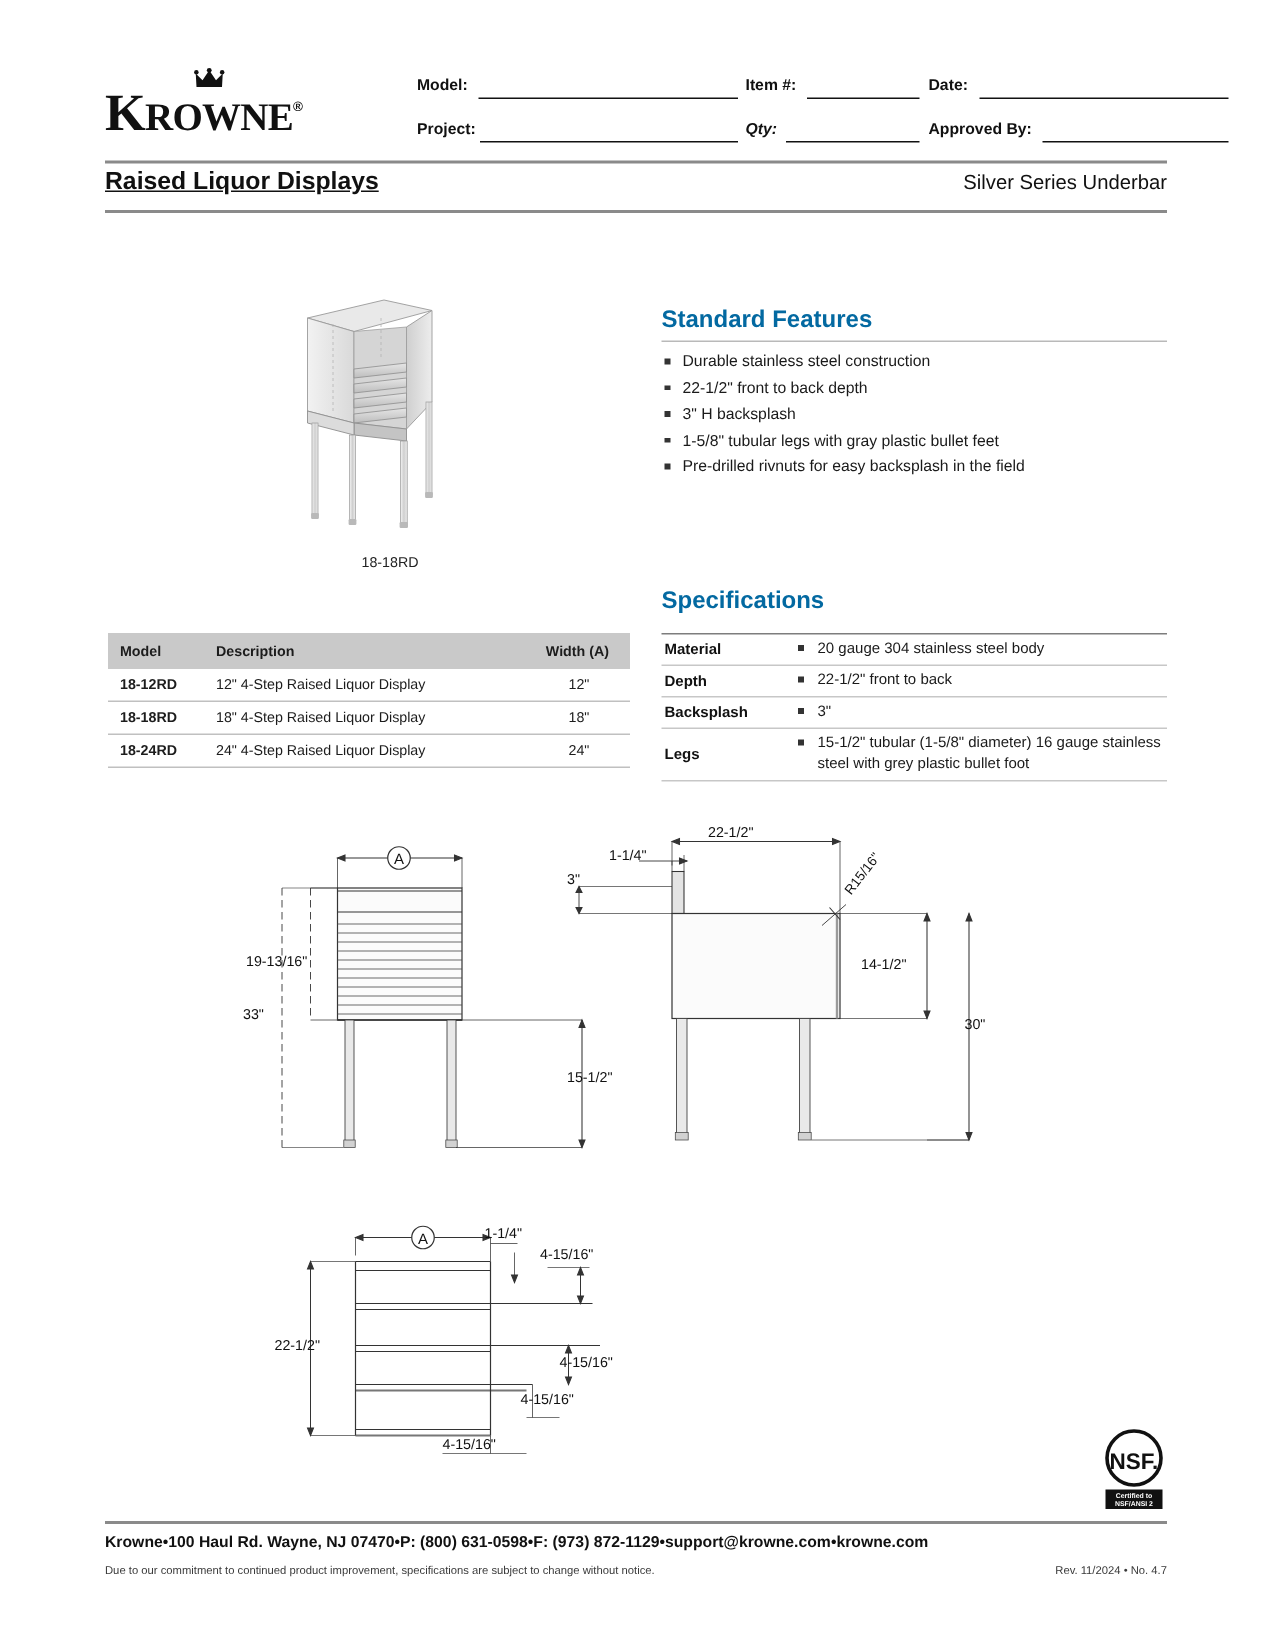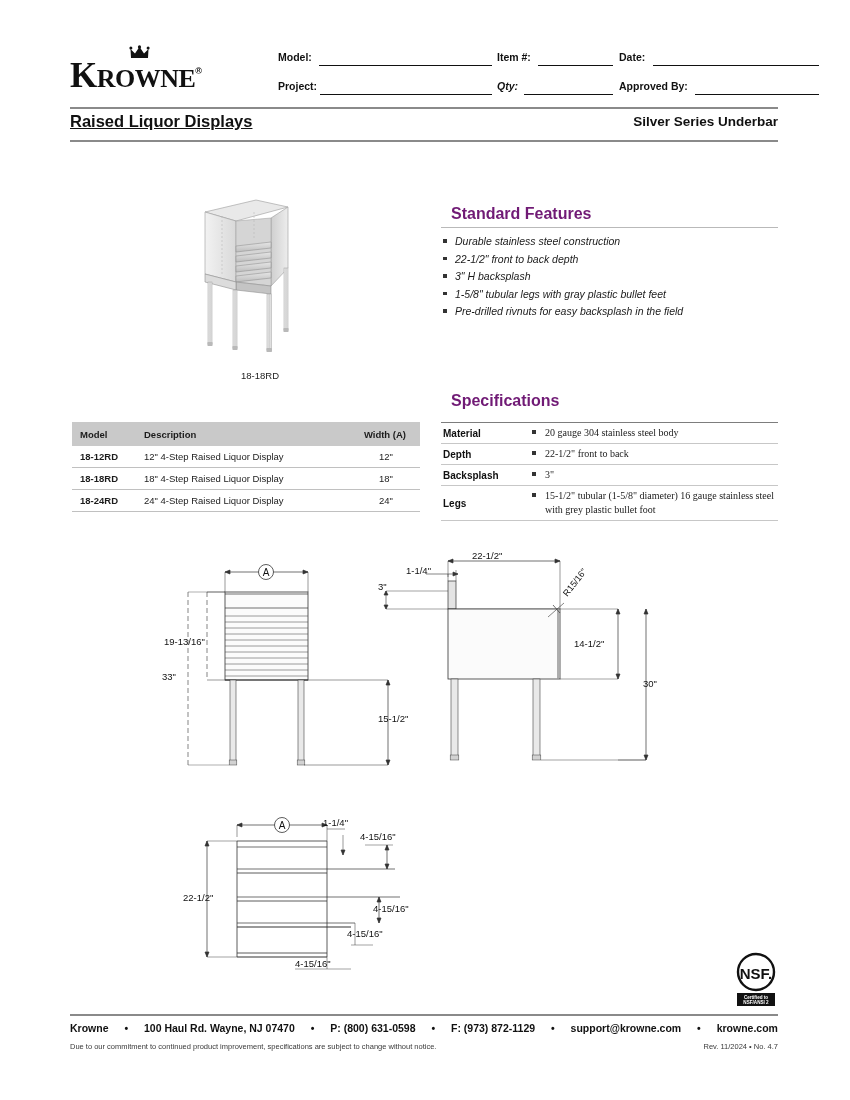--- a/index.html
+++ b/index.html
@@ -36,39 +36,39 @@
   }
   .fld-line{position:absolute;bottom:4px;height:1px;background:#111;}
 
   .rule{position:absolute;background:#8a8a8a;}
 
   .title-row{position:absolute;left:70px;top:112px;width:708px;height:24px;}
   .title-left{
     position:absolute;left:0;top:0;font-size:16.5px;font-weight:bold;color:#111;text-decoration:underline;
   }
   .title-right{
-    position:absolute;right:0;top:2px;font-size:13.5px;font-weight:bold;color:#111;
+    position:absolute;right:0;top:2px;font-size:13.5px;font-weight:normal;color:#111;
   }
 
   
   .product{position:absolute;left:170px;top:190px;width:180px;height:175px;}
   .prod-caption{
     position:absolute;left:170px;top:370px;width:180px;
     text-align:center;font-size:9.5px;color:#222;
   }
 
   
   .sec-h{
-    font-size:16px;font-weight:bold;color:#701a75;margin-left:10px;
+    font-size:16px;font-weight:bold;color:#0369a1;
   }
   .sec-underline{position:absolute;height:1px;background:#b9b9b9;}
 
   
   .features{position:absolute;left:441px;top:205px;width:337px;}
-  .feat-list{position:absolute;left:0;top:28px;width:337px;font-style:italic;}
+  .feat-list{position:absolute;left:0;top:28px;width:337px;}
   .feat{position:relative;padding-left:14px;font-size:10.5px;line-height:17.5px;color:#1a1a1a;}
   .feat::before{
     content:"";position:absolute;left:2px;top:6px;width:3.5px;height:3.5px;background:#333;
   }
 
   
   .mtable{position:absolute;left:72px;top:422px;width:348px;}
   .mt-head{
     display:flex;background:#c9c9c9;height:24px;align-items:center;
     font-size:9.5px;font-weight:bold;color:#1c1c1c;
@@ -85,42 +85,42 @@
   .mt-head .c-width{text-align:right;padding-right:14px;box-sizing:border-box;}
 
   
   .specs{position:absolute;left:441px;top:392px;width:337px;}
   .sp-list{position:absolute;left:0;top:30px;width:337px;}
   .sp-row{display:flex;border-bottom:1px solid #c7c7c7;min-height:20px;align-items:center;}
   .sp-row:first-child{border-top:1px solid #7d7d7d;}
   .sp-label{width:88px;font-size:10px;font-weight:bold;color:#111;padding:3px 0 3px 2px;box-sizing:border-box;}
   .sp-val{
     position:relative;padding:3px 0 3px 16px;font-size:10px;line-height:14px;color:#1a1a1a;
-    width:249px;box-sizing:border-box;font-family:Liberation Serif, serif;
+    width:249px;box-sizing:border-box;
   }
   .sp-val::before{content:"";position:absolute;left:3px;top:7px;width:3.5px;height:3.5px;background:#333;}
 
   
   .draw{position:absolute;}
   .dimtxt{
     position:absolute;font-size:9.5px;color:#111;white-space:nowrap;
     font-family:"Liberation Sans",sans-serif;
   }
   .dimtxt.sm{font-size:9px;}
   svg{display:block;overflow:visible;}
 
   
   .nsf{position:absolute;left:733px;top:952px;width:46px;height:56px;}
 
   
   .footer{position:absolute;left:70px;top:1014px;width:708px;}
   .foot-main{
     position:absolute;left:0;top:8px;width:708px;
     font-size:10.5px;font-weight:bold;color:#111;
-    display:flex;justify-content:space-between;align-items:center;
+    display:flex;align-items:center;
   }
   .foot-main span.sep{font-weight:bold;}
   .foot-sub{position:absolute;left:0;top:28px;font-size:7.5px;color:#3a3a3a;}
   .foot-rev{position:absolute;right:0;top:28px;font-size:7.5px;color:#3a3a3a;text-align:right;}
 </style>
 </head>
 <body>
 
 <div class="page">
 

